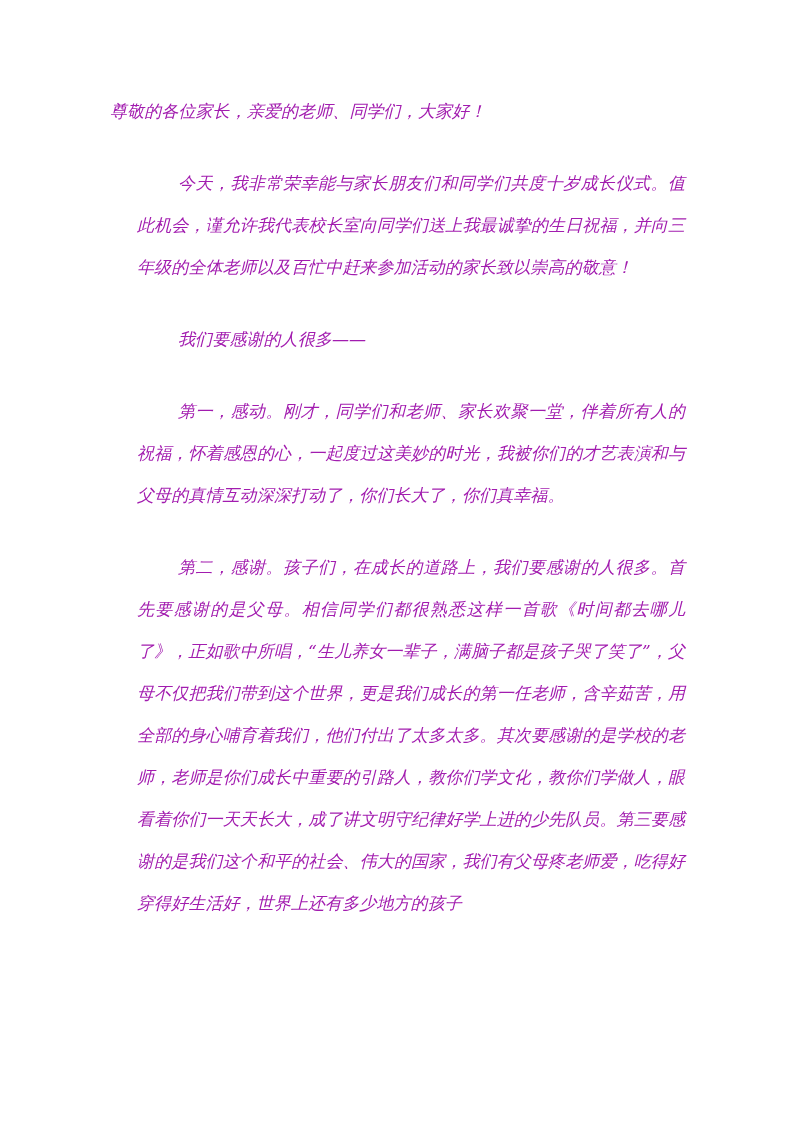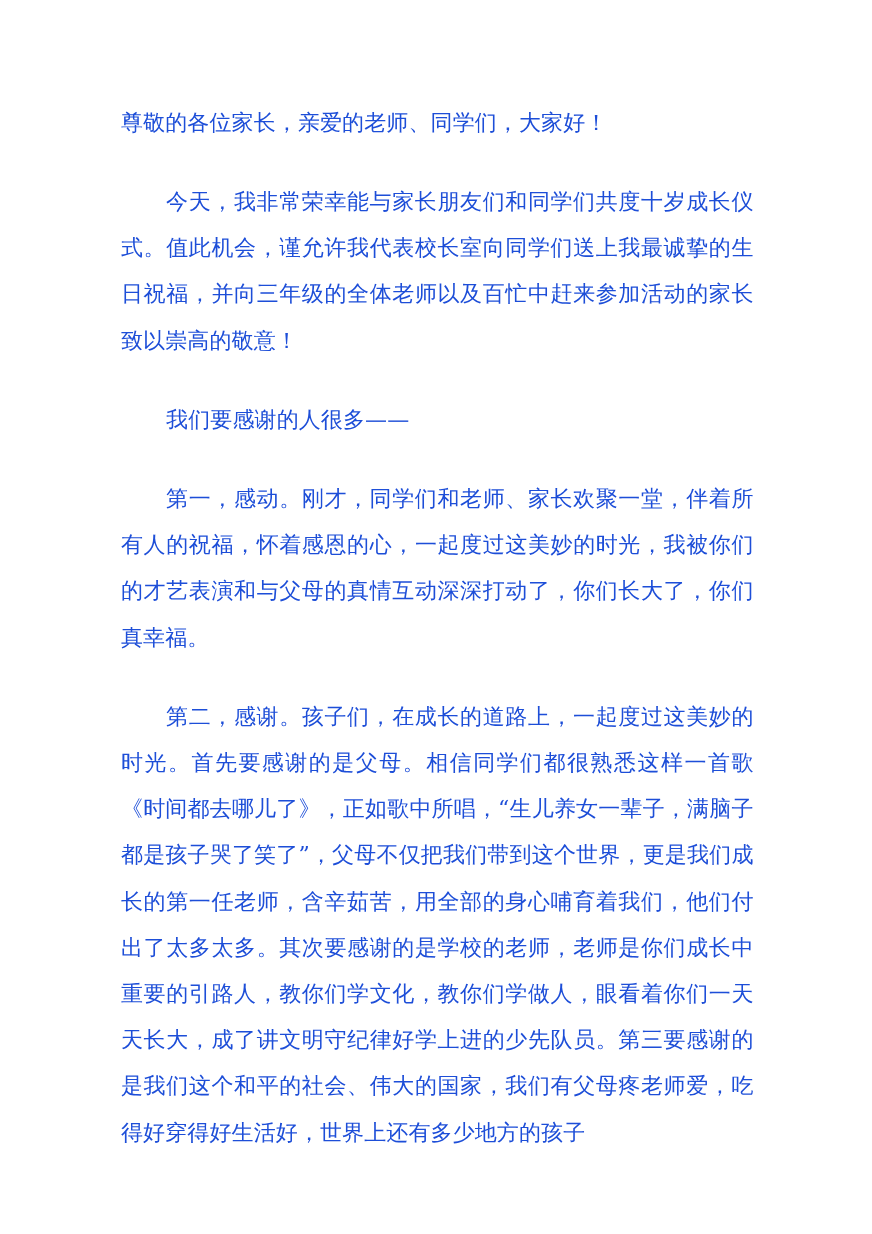--- a/index.html
+++ b/index.html
@@ -20,31 +20,33 @@
     background: #ffffff;
     box-sizing: border-box;
   }
   .doc-body {
     position: absolute;
     left: 110px;
     top: 90px;
     width: 575px;
   }
   .para {
-    font-size: 20px;
+    font-size: 17px;
     line-height: 42px;
-    color: #1d4ed8;
+    color: #a21caf;
     text-align: justify;
     text-justify: inter-ideograph;
     margin: 0;
     letter-spacing: 0.1px;
+    font-style: italic;
     -webkit-font-smoothing: antialiased;
   }
   .para.indent {
     text-indent: 41px;
+    margin-left: 27px;
   }
   .spacer-md { height: 30px; }
 </style>
 </head>
 <body>
 
 <div class="page">
   <div class="doc-body">
 
     <p class="para">尊敬的各位家长，亲爱的老师、同学们，大家好！</p>
@@ -56,16 +58,16 @@
     <div class="spacer-md"></div>
 
     <p class="para indent">我们要感谢的人很多——</p>
 
     <div class="spacer-md"></div>
 
     <p class="para indent">第一，感动。刚才，同学们和老师、家长欢聚一堂，伴着所有人的祝福，怀着感恩的心，一起度过这美妙的时光，我被你们的才艺表演和与父母的真情互动深深打动了，你们长大了，你们真幸福。</p>
 
     <div class="spacer-md"></div>
 
-    <p class="para indent">第二，感谢。孩子们，在成长的道路上，一起度过这美妙的时光。首先要感谢的是父母。相信同学们都很熟悉这样一首歌《时间都去哪儿了》，正如歌中所唱，“生儿养女一辈子，满脑子都是孩子哭了笑了”，父母不仅把我们带到这个世界，更是我们成长的第一任老师，含辛茹苦，用全部的身心哺育着我们，他们付出了太多太多。其次要感谢的是学校的老师，老师是你们成长中重要的引路人，教你们学文化，教你们学做人，眼看着你们一天天长大，成了讲文明守纪律好学上进的少先队员。第三要感谢的是我们这个和平的社会、伟大的国家，我们有父母疼老师爱，吃得好穿得好生活好，世界上还有多少地方的孩子</p>
+    <p class="para indent">第二，感谢。孩子们，在成长的道路上，我们要感谢的人很多。首先要感谢的是父母。相信同学们都很熟悉这样一首歌《时间都去哪儿了》，正如歌中所唱，“生儿养女一辈子，满脑子都是孩子哭了笑了”，父母不仅把我们带到这个世界，更是我们成长的第一任老师，含辛茹苦，用全部的身心哺育着我们，他们付出了太多太多。其次要感谢的是学校的老师，老师是你们成长中重要的引路人，教你们学文化，教你们学做人，眼看着你们一天天长大，成了讲文明守纪律好学上进的少先队员。第三要感谢的是我们这个和平的社会、伟大的国家，我们有父母疼老师爱，吃得好穿得好生活好，世界上还有多少地方的孩子</p>
 
   </div>
 </div>
 
 </body></html>

